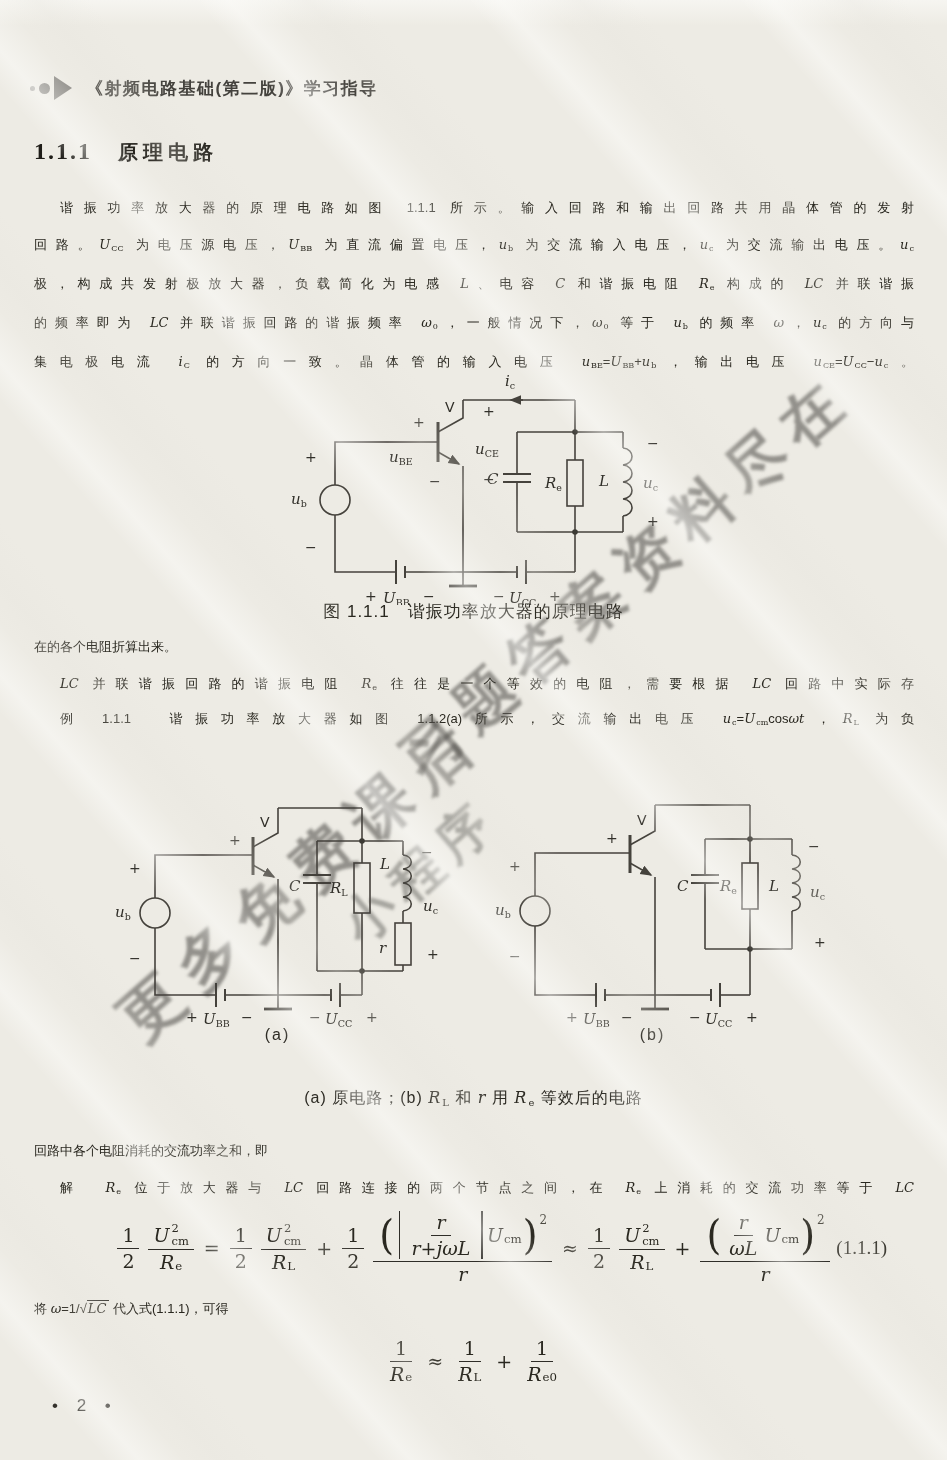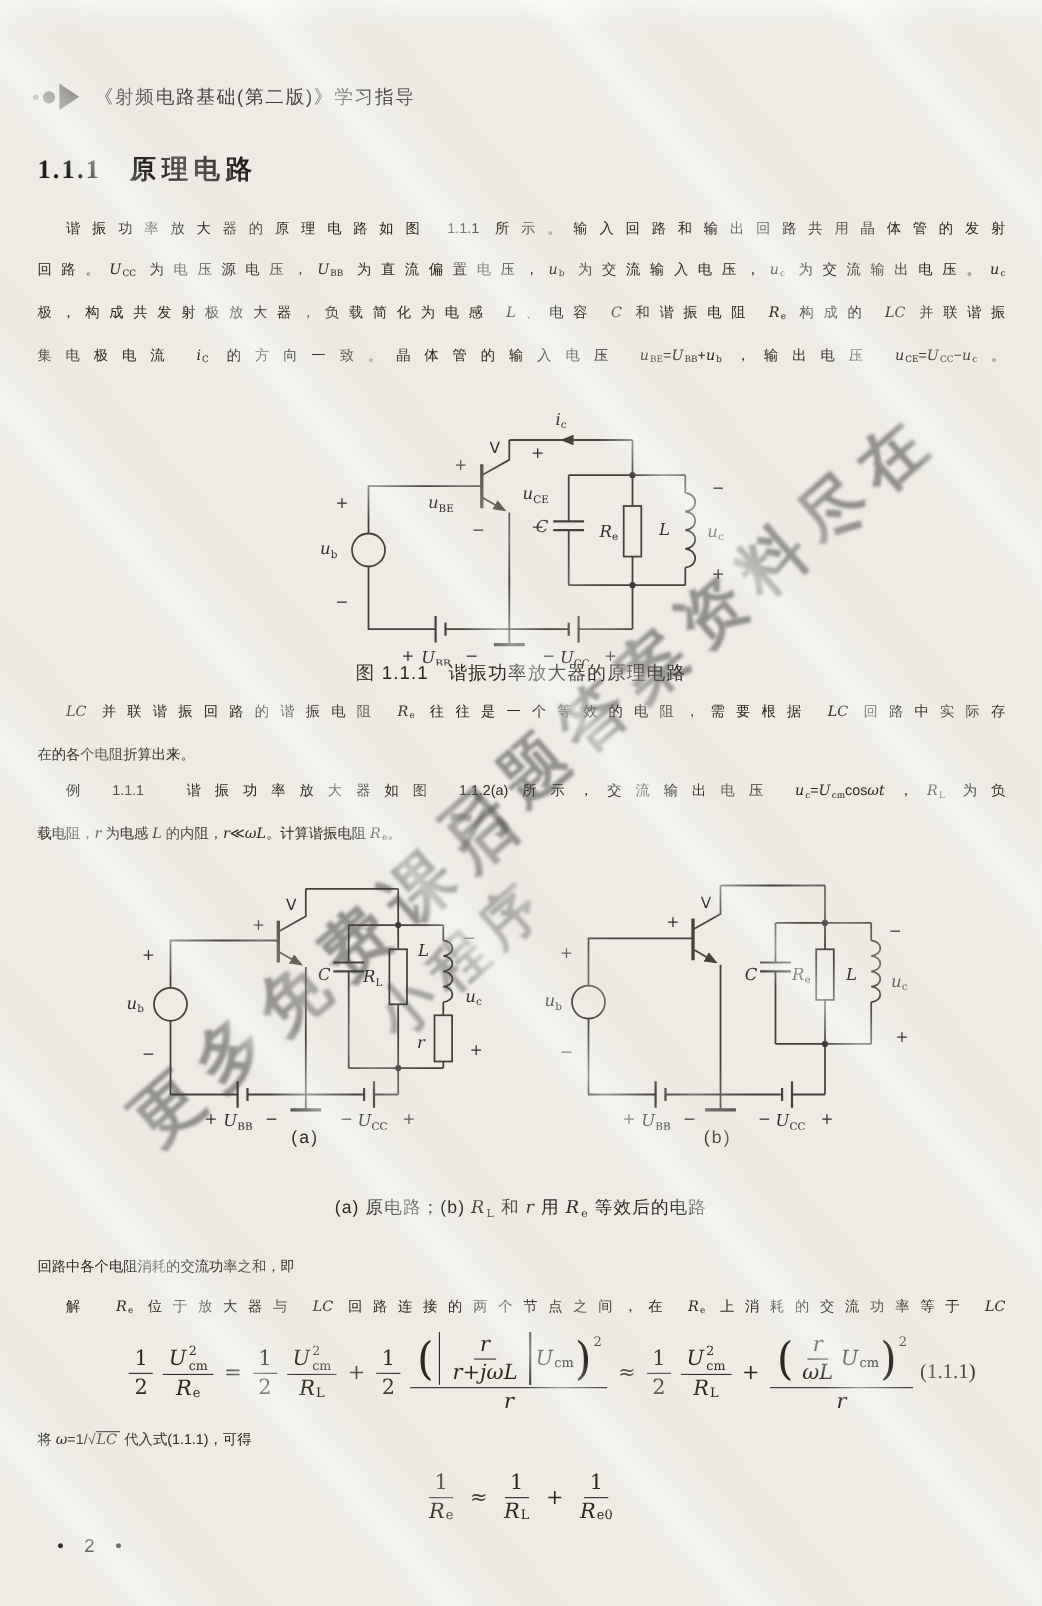--- a/index.html
+++ b/index.html
@@ -15,25 +15,25 @@
   .bd{font-weight:400}
   .radw{white-space:nowrap}
   .radsign{font-style:normal}
   .radc{border-top:1.5px solid #2f2d28;padding:0 3px 0 1px}
   
   .hdr{position:absolute;top:76px;left:30px;display:flex;align-items:center;gap:14px}
   .logo{display:flex;align-items:center;gap:4px}
   .logo .dot{width:5px;height:5px;border-radius:50%;background:#a9a7a2}
   .logo .ring{width:11px;height:11px;border-radius:50%;background:#8d8b86}
   .logo .tri{width:0;height:0;border-left:18px solid #8f8d88;border-top:12px solid transparent;border-bottom:12px solid transparent}
-  .hdr .ttl{font-size:17px;font-weight:400;letter-spacing:1.5px;color:#44423d}
+  .hdr .ttl{font-size:17px;font-weight:700;letter-spacing:1.5px;color:#44423d}
   
   .sechead{position:absolute;top:138px;left:34px;display:flex;align-items:baseline;gap:26px}
   .secnum{font-family:Liberation Serif, serif;font-weight:700;font-size:24px;letter-spacing:2px;color:#1f1d18}
-  .secttl{font-size:24px;font-weight:700;letter-spacing:5px;color:#23211b}
+  .secttl{font-size:20px;font-weight:700;letter-spacing:5px;color:#23211b}
   
   .tblock{position:absolute;left:34px;width:880px;font-size:13px;line-height:37px;color:#29271f}
   .ln{min-height:37px}
   .j{text-align:justify;text-align-last:justify}
   .ind{text-indent:2em}
   
   .figsvg{position:absolute}
   .figcap{position:absolute;left:0;width:947px;text-align:center;font-size:17px;color:#29271f;letter-spacing:1px}
   .subcap{position:absolute;left:0;width:947px;text-align:center;font-size:16px;color:#2d2b24;letter-spacing:1px}
   .ablabel{position:absolute;font-size:16px;color:#2d2b24;text-align:center;letter-spacing:2px}
@@ -90,20 +90,21 @@
 
   <div class="sechead">
     <span class="secnum">1.1.1</span>
     <span class="secttl">原理电路</span>
   </div>
 
   <div class="tblock" style="top:189px">
     <div class="ln j ind">谐振功率放大器的原理电路如图 1.1.1 所示。输入回路和输出回路共用晶体管的发射</div>
     <div class="ln j">回路。<span class="vr">U</span><span class="vs">CC</span> 为电压源电压，<span class="vr">U</span><span class="vs">BB</span> 为直流偏置电压，<span class="vr">u</span><span class="vs">b</span> 为交流输入电压，<span class="vr">u</span><span class="vs">c</span> 为交流输出电压。<span class="vr">u</span><span class="vs">c</span></div>
     <div class="ln j">极，构成共发射极放大器，负载简化为电感 <span class="vr">L</span>、电容 <span class="vr">C</span> 和谐振电阻 <span class="vr">R</span><span class="vs">e</span> 构成的 <span class="vr">LC</span> 并联谐振</div>
+    <div class="ln j">的频率即为 <span class="vr">LC</span> 并联谐振回路的谐振频率 <span class="vr">ω</span><span class="vs">0</span>，一般情况下，<span class="vr">ω</span><span class="vs">0</span> 等于 <span class="vr">u</span><span class="vs">b</span> 的频率 <span class="vr">ω</span>，<span class="vr">u</span><span class="vs">c</span> 的方向与</div>
     <div class="ln j">集电极电流 <span class="vr">i</span><span class="vs">C</span> 的方向一致。晶体管的输入电压 <span class="vr">u</span><span class="vs">BE</span>=<span class="vr">U</span><span class="vs">BB</span>+<span class="vr">u</span><span class="vs">b</span>，输出电压 <span class="vr">u</span><span class="vs">CE</span>=<span class="vr">U</span><span class="vs">CC</span>−<span class="vr">u</span><span class="vs">c</span>。</div>
   </div>
 
   <svg class="figsvg" style="left:255px;top:370px" width="420" height="235" viewBox="0 0 420 235">
     <defs>
       <marker id="arr" markerWidth="9" markerHeight="8" refX="6.5" refY="3" orient="auto">
         <path d="M0,0 L7.5,3 L0,6 Z" fill="#45423c"></path>
       </marker>
     </defs>
     <path class="wire" d="M80,115 V72 H183"></path>
@@ -159,27 +160,26 @@
     <text class="sgn" x="110" y="231">+</text>
     <text class="svt" x="128" y="233"><tspan>U</tspan><tspan class="svs" dy="3">BB</tspan></text>
     <text class="sgn" x="168" y="231">−</text>
     <text class="sgn" x="238" y="231">−</text>
     <text class="svt" x="254" y="233"><tspan>U</tspan><tspan class="svs" dy="3">CC</tspan></text>
     <text class="sgn" x="294" y="231">+</text>
   </svg>
   <div class="figcap" style="top:600px">图 1.1.1　谐振功率放大器的原理电路</div>
 
   <div class="tblock" style="top:628px">
+    <div class="ln">在的各个电阻折算出来。</div>
     <div class="ln j ind"><span class="vr">LC</span> 并联谐振回路的谐振电阻 <span class="vr">R</span><span class="vs">e</span> 往往是一个等效的电阻，需要根据 <span class="vr">LC</span> 回路中实际存</div>
-    <div class="ln">在的各个电阻折算出来。</div>
   </div>
 
   <div class="tblock" style="top:700px">
     <div class="ln j ind"><span class="bd">例 1.1.1</span>　谐振功率放大器如图 1.1.2(a)所示，交流输出电压 <span class="vr">u</span><span class="vs">c</span>=<span class="vr">U</span><span class="vs">cm</span>cos<span class="vr">ωt</span>，<span class="vr">R</span><span class="vs">L</span> 为负</div>
-    <div class="ln">载电阻，<span class="vr">r</span> 为电感 <span class="vr">L</span> 的内阻，<span class="vr">r</span>≪<span class="vr">ωL</span>。计算谐振电阻 <span class="vr">R</span><span class="vs">e</span>。</div>
   </div>
 
   <svg class="figsvg" style="left:85px;top:763px" width="385" height="264" viewBox="0 0 385 264">
     <path class="wire" d="M70,135 V92 H168"></path>
     <path class="wire thick" d="M168,74 V112"></path>
     <path class="wire" d="M168,84 L193,70 V45"></path>
     <path class="wire" d="M193,45 H277"></path>
     <path class="wire" d="M277,45 V78"></path>
     <path class="wire" d="M232,78 H318"></path>
     <path class="wire" d="M232,78 V112"></path>

